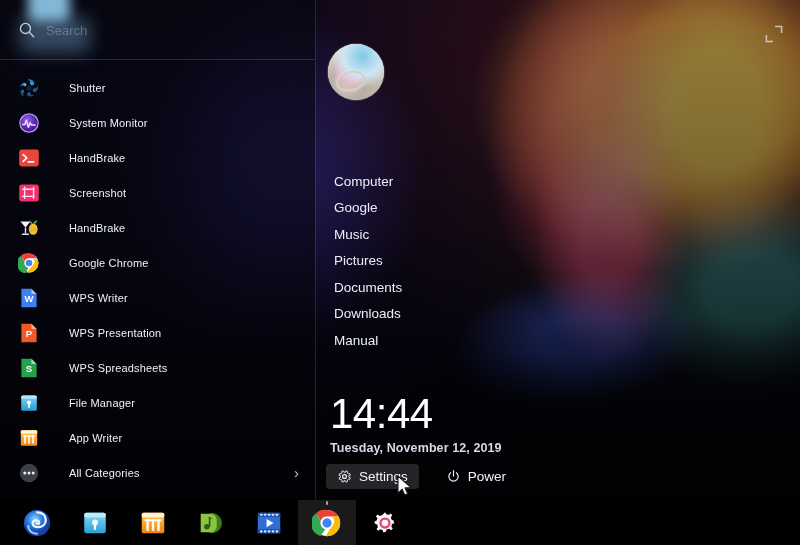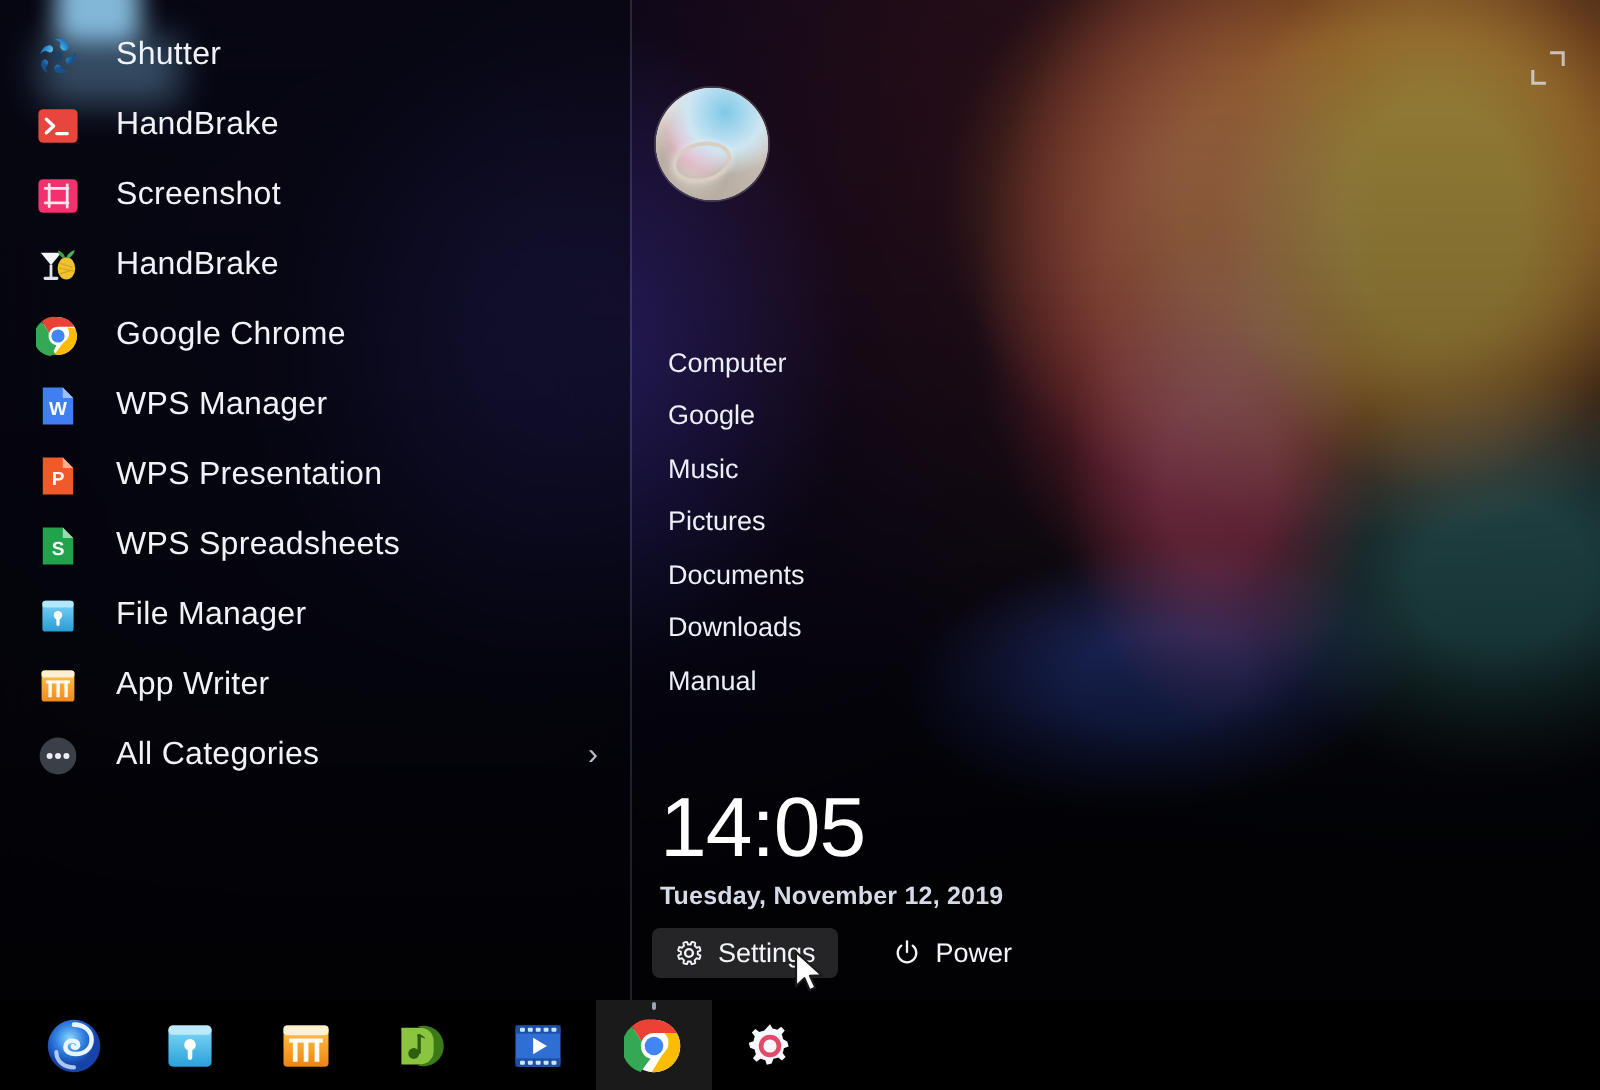--- a/index.html
+++ b/index.html
@@ -147,21 +147,21 @@
     height:35px; display:flex; align-items:center;
     padding:0 16px 0 18px; cursor:default; position:relative;
   }
   .app-ico {
     width:22px; height:22px; flex:0 0 22px;
     display:flex; align-items:center; justify-content:center;
     position:relative;
   }
   .app-ico svg { display:block; }
   .app-label {
-    margin-left:18px; color:#f0f2f8; font-size:16px;
+    margin-left:29px; color:#f0f2f8; font-size:11px;
     letter-spacing:0.15px; white-space:nowrap;
   }
   .app-chevron {
     margin-left:auto; color:#cfd4e4; font-size:15px; line-height:1;
     opacity:0.9;
   }
 
   
   #right-panel {
     position:relative; width:485px; height:500px;
@@ -281,40 +281,62 @@
   <div class="wp-vignette"></div>
 </div>
 
 <div id="launcher">
 
   <div id="app-column">
 
     <div id="top-blur"></div>
     <div id="top-blur-2"></div>
 
+    <div id="search-row">
+      <svg id="search-icon" viewBox="0 0 20 20">
+        <circle cx="8.3" cy="8.3" r="5.6" fill="none" stroke="#dfe4f0" stroke-width="1.5"></circle>
+        <line x1="12.6" y1="12.6" x2="17.4" y2="17.4" stroke="#dfe4f0" stroke-width="1.5" stroke-linecap="round"></line>
+      </svg>
+      <input id="search-input" value="" placeholder="Search" style="">
+    </div>
 
     <div id="app-list">
 
       <div class="app-item">
         <span class="app-ico">
           <svg width="22" height="22" viewBox="0 0 22 22">
             <defs>
                 <radialGradient id="shg" cx="45%" cy="38%">
                   <stop offset="0%" stop-color="#7fdcf7"></stop>
                   <stop offset="60%" stop-color="#2a8ed6"></stop>
                   <stop offset="100%" stop-color="#15528f"></stop>
                 </radialGradient>
               </defs>
             <path d="M11 2.2c2.6 0 4.4 1.3 5.1 3 .6 1.5-.1 2.9-1.5 3.1-1.6.2-2.3-1-2-2.3.4-1.6-.6-2.6-1.6-3.8zM19.6 8.6c.8 2.5.2 4.6-1.2 5.9-1.2 1.1-2.7.9-3.3-.4-.7-1.4.2-2.5 1.5-2.5 1.6 0 2.2-1.3 3-3zM16.2 18.1c-2.1 1.6-4.3 1.8-5.9 1-1.4-.7-1.7-2.2-.7-3.2 1.1-1.2 2.4-.6 2.8.6.5 1.5 1.9 1.7 3.8 1.6zM6.2 19.6c-2.4-1-3.6-2.8-3.6-4.7 0-1.6 1.2-2.5 2.4-2 1.5.6 1.4 2 .6 2.9-1 1.2-.5 2.5.6 3.8zM2.1 10.2c.5-2.5 2-4.1 3.9-4.5 1.6-.3 2.7.7 2.5 2-.2 1.6-1.6 1.9-2.6 1.2-1.3-.9-2.5-.2-3.8 1.3zM9.4 2.7c2.6-.5 4.6.3 5.6 1.9.9 1.3.4 2.8-.9 3-1.6.3-2.3-.9-1.9-2.1.5-1.5-.9-2.3-2.8-2.8z" fill="url(#shg)"></path>
             <circle cx="11" cy="11" r="2.6" fill="#0f3f6e" opacity="0.55"></circle>
           </svg>
         </span>
         <span class="app-label">Shutter</span>
       </div>
 
+      <div class="app-item">
+        <span class="app-ico">
+          <svg width="22" height="22" viewBox="0 0 22 22">
+            <defs>
+                <radialGradient id="smg" cx="40%" cy="35%">
+                  <stop offset="0%" stop-color="#9a66f0"></stop>
+                  <stop offset="100%" stop-color="#4b1fa0"></stop>
+                </radialGradient>
+              </defs>
+            <circle cx="11" cy="11" r="9.2" fill="url(#smg)" stroke="#c9a6ff" stroke-width="1.1"></circle>
+            <path d="M4.6 12.4h2.2l1.5-4.2 2.1 7 1.7-4.5 1.2 2.4h3.9" fill="none" stroke="#e9ddff" stroke-width="1.5" stroke-linejoin="round" stroke-linecap="round"></path>
+          </svg>
+        </span>
+        <span class="app-label">System Monitor</span>
+      </div>
 
       <div class="app-item">
         <span class="app-ico">
           <svg width="22" height="22" viewBox="0 0 22 22">
             <rect x="1.2" y="2.6" width="19.6" height="16.8" rx="2.4" fill="#e8453c"></rect>
             <path d="M5.2 7.6l3.6 3.4-3.6 3.4" fill="none" stroke="#fff" stroke-width="1.7" stroke-linecap="round" stroke-linejoin="round"></path>
             <line x1="10.4" y1="14.8" x2="15.6" y2="14.8" stroke="#fff" stroke-width="1.7" stroke-linecap="round"></line>
           </svg>
         </span>
         <span class="app-label">HandBrake</span>
@@ -363,21 +385,21 @@
       </div>
 
       <div class="app-item">
         <span class="app-ico">
           <svg width="22" height="22" viewBox="0 0 22 22">
             <path d="M3.4 1.8h10l5.2 5.2v13.2H3.4z" fill="#3f7ff2"></path>
             <path d="M13.4 1.8l5.2 5.2h-5.2z" fill="#9dc0fb"></path>
             <text x="11" y="15.4" font-family="Liberation Sans, sans-serif" font-size="9.5" font-weight="bold" fill="#fff" text-anchor="middle">W</text>
           </svg>
         </span>
-        <span class="app-label">WPS Manager</span>
+        <span class="app-label">WPS Writer</span>
       </div>
 
       <div class="app-item">
         <span class="app-ico">
           <svg width="22" height="22" viewBox="0 0 22 22">
             <path d="M3.4 1.8h10l5.2 5.2v13.2H3.4z" fill="#f05a28"></path>
             <path d="M13.4 1.8l5.2 5.2h-5.2z" fill="#f9ae8c"></path>
             <text x="11" y="15.4" font-family="Liberation Sans, sans-serif" font-size="9.5" font-weight="bold" fill="#fff" text-anchor="middle">P</text>
           </svg>
         </span>
@@ -481,21 +503,21 @@
         </div>
       <div class="place-item">
           <span>Downloads</span>
         </div>
       <div class="place-item">
           <span>Manual</span>
         </div>
     </div>
 
     <div id="clock-block">
-      <div id="clock-time">14:05</div>
+      <div id="clock-time">14:44</div>
       <div id="clock-date">Tuesday, November 12, 2019</div>
     </div>
 
     <div id="action-row">
       <div class="action-btn hovered">
         <svg width="15" height="15" viewBox="0 0 20 20">
           <path d="M10 6.6a3.4 3.4 0 1 0 0 6.8 3.4 3.4 0 0 0 0-6.8zm0 5.2a1.8 1.8 0 1 1 0-3.6 1.8 1.8 0 0 1 0 3.6z" fill="#f2f4fa"></path>
           <path d="M17.3 11.4l-1.5-.5a5.9 5.9 0 0 0 0-1.8l1.5-.5a.5.5 0 0 0 .33-.62l-.5-1.6a.5.5 0 0 0-.6-.34l-1.5.45a6 6 0 0 0-1.3-1.3l.45-1.5a.5.5 0 0 0-.34-.6l-1.6-.5a.5.5 0 0 0-.62.33l-.5 1.5a5.9 5.9 0 0 0-1.8 0l-.5-1.5a.5.5 0 0 0-.62-.33l-1.6.5a.5.5 0 0 0-.34.6l.45 1.5a6 6 0 0 0-1.3 1.3l-1.5-.45a.5.5 0 0 0-.6.34l-.5 1.6a.5.5 0 0 0 .33.62l1.5.5a5.9 5.9 0 0 0 0 1.8l-1.5.5a.5.5 0 0 0-.33.62l.5 1.6a.5.5 0 0 0 .6.34l1.5-.45a6 6 0 0 0 1.3 1.3l-.45 1.5a.5.5 0 0 0 .34.6l1.6.5a.5.5 0 0 0 .62-.33l.5-1.5a5.9 5.9 0 0 0 1.8 0l.5 1.5a.5.5 0 0 0 .62.33l1.6-.5a.5.5 0 0 0 .34-.6l-.45-1.5a6 6 0 0 0 1.3-1.3l1.5.45a.5.5 0 0 0 .6-.34l.5-1.6a.5.5 0 0 0-.33-.62z" fill="none" stroke="#f2f4fa" stroke-width="1.25" stroke-linejoin="round"></path>
         </svg>
         <span>Settings</span>

